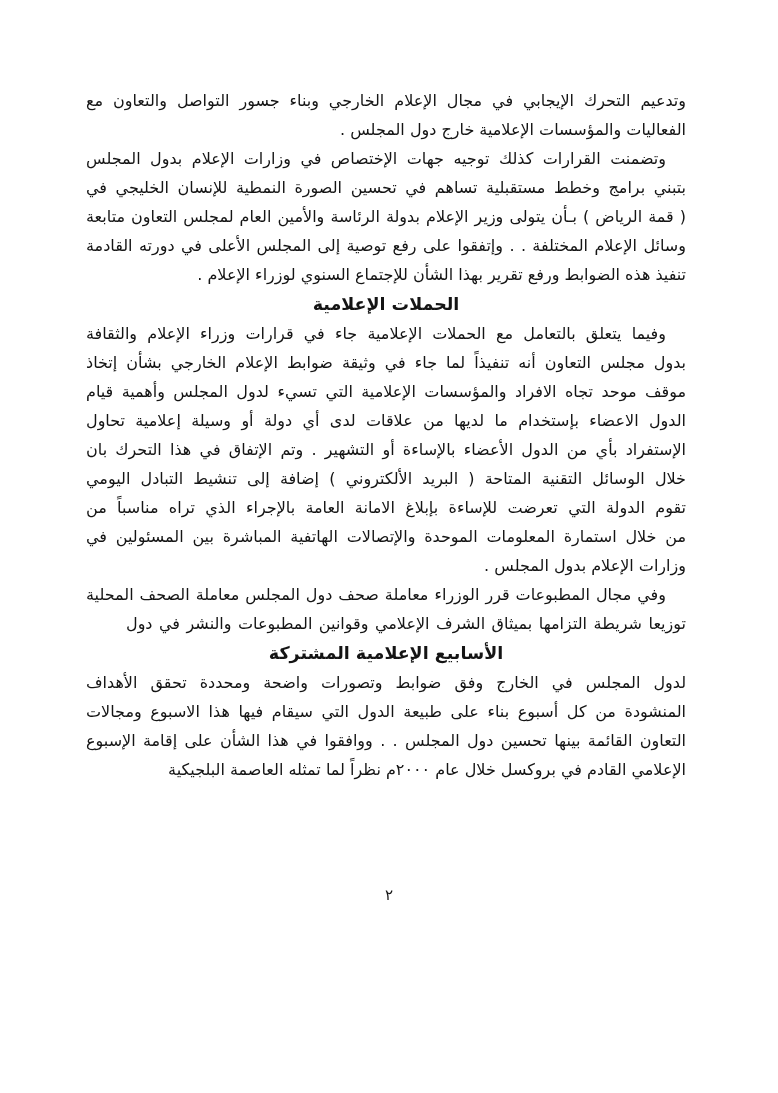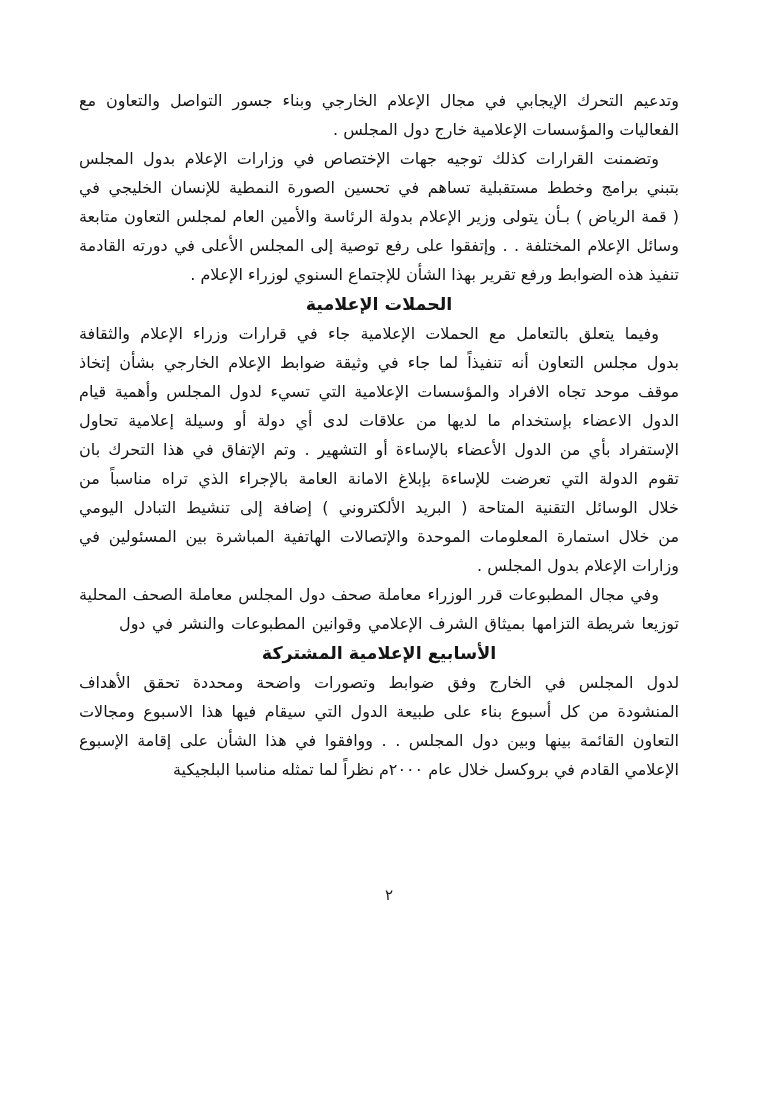--- a/index.html
+++ b/index.html
@@ -13,21 +13,21 @@
     height: 1093px;
     margin: 0 auto;
     background: #ffffff;
     font-family: "DejaVu Sans", sans-serif;
     color: #141414;
     overflow: hidden;
   }
   .text-block {
     position: absolute;
     top: 86px;
-    right: 99px;
+    right: 92px;
     width: 600px;
     direction: rtl;
   }
   .paragraph { margin: 0; }
   .line {
     font-size: 16px;
     line-height: 29px;
     text-align: justify;
     text-align-last: justify;
     text-justify: inter-word;
@@ -76,31 +76,31 @@
         <div class="line">وسائل الإعلام المختلفة . . وإتفقوا على رفع توصية إلى المجلس الأعلى في دورته القادمة</div>
         <div class="line last">تنفيذ هذه الضوابط ورفع تقرير بهذا الشأن للإجتماع السنوي لوزراء الإعلام .</div>
       </div>
       <div class="heading">الحملات الإعلامية</div>
       <div class="paragraph">
         <div class="line indent">وفيما يتعلق بالتعامل مع الحملات الإعلامية جاء في قرارات وزراء الإعلام والثقافة</div>
         <div class="line">بدول مجلس التعاون أنه تنفيذاً لما جاء في وثيقة ضوابط الإعلام الخارجي بشأن إتخاذ</div>
         <div class="line">موقف موحد تجاه الافراد والمؤسسات الإعلامية التي تسيء لدول المجلس وأهمية قيام</div>
         <div class="line">الدول الاعضاء بإستخدام ما لديها من علاقات لدى أي دولة أو وسيلة إعلامية تحاول</div>
         <div class="line">الإستفراد بأي من الدول الأعضاء بالإساءة أو التشهير . وتم الإتفاق في هذا التحرك بان</div>
+        <div class="line">خلال الوسائل التقنية المتاحة ( البريد الألكتروني ) إضافة إلى تنشيط التبادل اليومي</div>
         <div class="line">تقوم الدولة التي تعرضت للإساءة بإبلاغ الامانة العامة بالإجراء الذي تراه مناسباً من</div>
-        <div class="line">خلال الوسائل التقنية المتاحة ( البريد الألكتروني ) إضافة إلى تنشيط التبادل اليومي</div>
         <div class="line">من خلال استمارة المعلومات الموحدة والإتصالات الهاتفية المباشرة بين المسئولين في</div>
         <div class="line last">وزارات الإعلام بدول المجلس .</div>
       </div>
       <div class="paragraph">
         <div class="line indent">وفي مجال المطبوعات قرر الوزراء معاملة صحف دول المجلس معاملة الصحف المحلية</div>
         <div class="line last">توزيعا شريطة التزامها بميثاق الشرف الإعلامي وقوانين المطبوعات والنشر في دول المجلس .</div>
       </div>
       <div class="heading">الأسابيع الإعلامية المشتركة</div>
       <div class="paragraph">
         <div class="line">لدول المجلس في الخارج وفق ضوابط وتصورات واضحة ومحددة تحقق الأهداف</div>
         <div class="line">المنشودة من كل أسبوع بناء على طبيعة الدول التي سيقام فيها هذا الاسبوع ومجالات</div>
-        <div class="line">التعاون القائمة بينها وبين دول المجلس . . ووافقوا في هذا الشأن على إقامة الإسبوع</div>
-        <div class="line last">الإعلامي القادم في بروكسل خلال عام ٢٠٠٠م نظراً لما تمثله مناسبا البلجيكية</div>
+        <div class="line">التعاون القائمة بينها تحسين دول المجلس . . ووافقوا في هذا الشأن على إقامة الإسبوع</div>
+        <div class="line last">الإعلامي القادم في بروكسل خلال عام ٢٠٠٠م نظراً لما تمثله العاصمة البلجيكية</div>
       </div>
     </div>
   <div class="page-number">٢</div>
 </div>
 
 </body></html>

